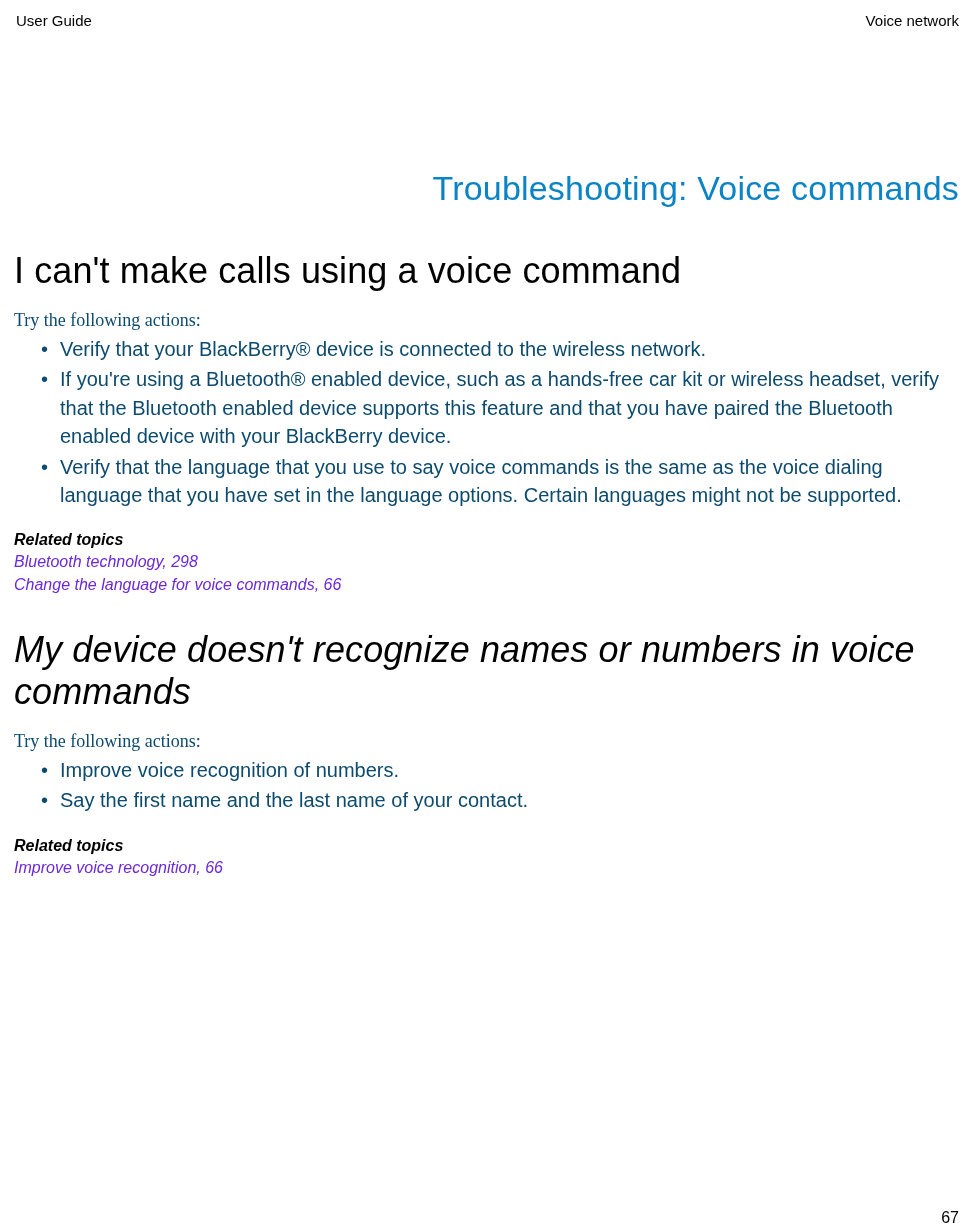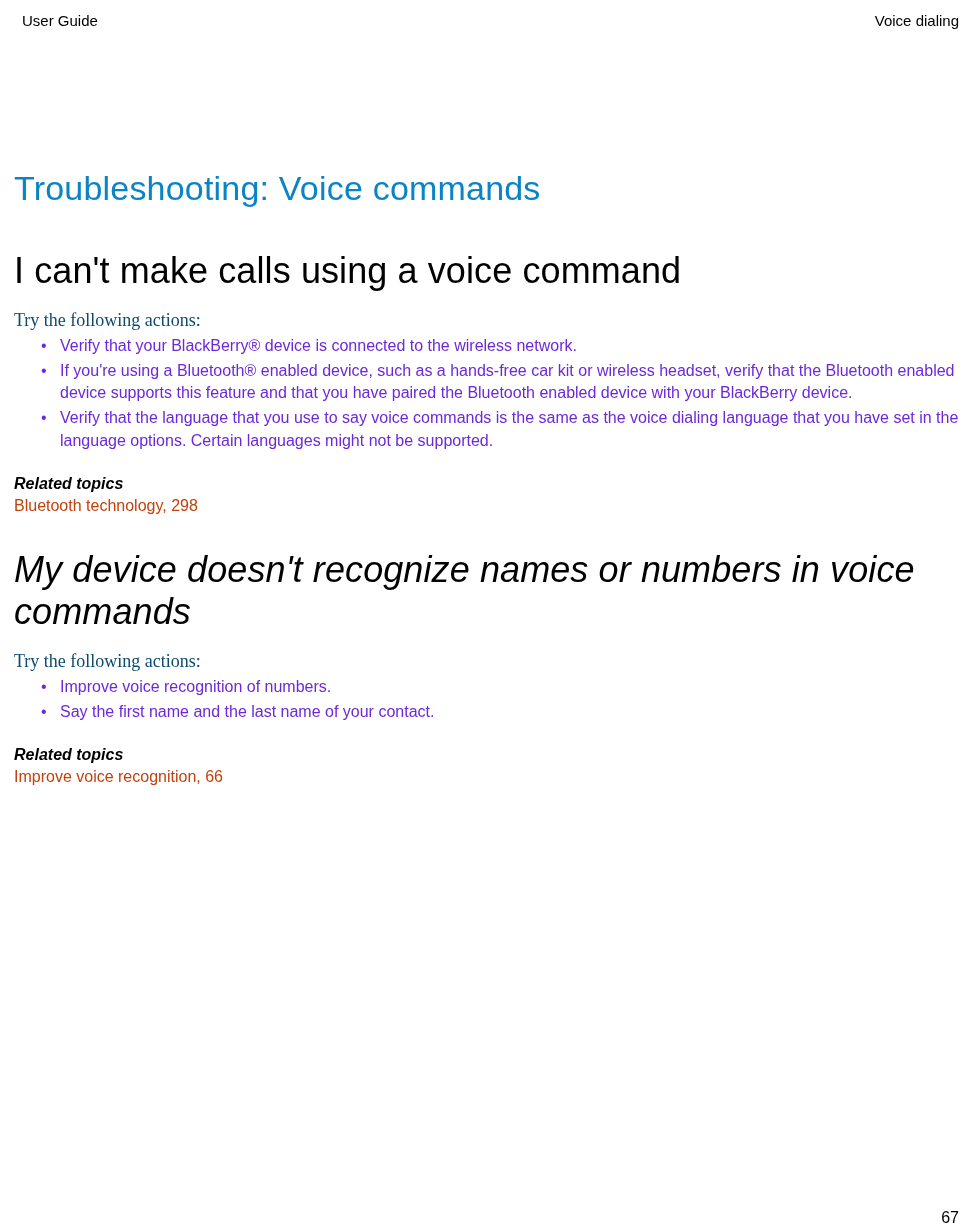--- a/index.html
+++ b/index.html
@@ -12,111 +12,114 @@
       width: 973px;
       height: 1227px;
       background: #ffffff;
       color: #000000;
       position: relative;
       padding: 0;
     }
     .page-header {
       display: flex;
       justify-content: space-between;
-      padding: 12px 14px 0 22px;
+      padding: 12px 14px 0 16px;
       font-size: 15px;
       color: #000;
     }
     .content {
       padding: 140px 14px 0 14px;
     }
     h1 {
       font-size: 34px;
       font-weight: 400;
       color: #0b84c6;
       margin-bottom: 42px;
       letter-spacing: 0.2px;
+      text-align: right;
     }
     h2 {
       font-size: 36px;
       font-weight: 400;
       color: #000;
       margin-bottom: 18px;
       letter-spacing: 0.1px;
     }
     .intro {
       font-size: 18px;
       margin-bottom: 4px;
       color: #0c4a6e;
       font-family: Liberation Serif, serif;
     }
     ul {
       list-style: none;
       padding-left: 46px;
       margin-bottom: 22px;
     }
     ul li {
-      font-size: 16px;
+      font-size: 20px;
       line-height: 1.42;
-      color: #6d28d9;
+      color: #0c4a6e;
       position: relative;
       margin-bottom: 2px;
     }
     ul li::before {
       content: "•";
       position: absolute;
       left: -19px;
       top: 0;
     }
     .related-heading {
       font-size: 16px;
       font-weight: 700;
       margin-bottom: 2px;
       font-style: italic;
     }
     .link {
-      color: #c2410c;
+      color: #6d28d9;
       font-size: 16px;
       display: block;
       line-height: 1.42;
       cursor: pointer;
+      font-style: italic;
     }
     .section-gap {
       margin-top: 32px;
       font-style: italic;
     }
     .page-number {
       position: absolute;
       bottom: 0;
       right: 14px;
       font-size: 16px;
       color: #000;
     }
   </style>
 </head>
 <body>
 
 <div class="page-header">
   <span>User Guide</span>
-  <span>Voice dialing</span>
+  <span>Voice network</span>
 </div>
 
 <div class="content">
   <h1>Troubleshooting: Voice commands</h1>
 
   <h2>I can't make calls using a voice command</h2>
   <p class="intro">Try the following actions:</p>
   <ul>
     <li>Verify that your BlackBerry® device is connected to the wireless network.</li>
     <li>If you're using a Bluetooth® enabled device, such as a hands-free car kit or wireless headset, verify that the Bluetooth enabled device supports this feature and that you have paired the Bluetooth enabled device with your BlackBerry device.</li>
     <li>Verify that the language that you use to say voice commands is the same as the voice dialing language that you have set in the language options. Certain languages might not be supported.</li>
   </ul>
   <div>
     <div class="related-heading">Related topics</div>
     <a class="link">Bluetooth technology, 298</a>
+    <a class="link">Change the language for voice commands, 66</a>
   </div>
 
   <h2 class="section-gap">My device doesn't recognize names or numbers in voice commands</h2>
   <p class="intro">Try the following actions:</p>
   <ul>
     <li>Improve voice recognition of numbers.</li>
     <li>Say the first name and the last name of your contact.</li>
   </ul>
   <div>
     <div class="related-heading">Related topics</div>

